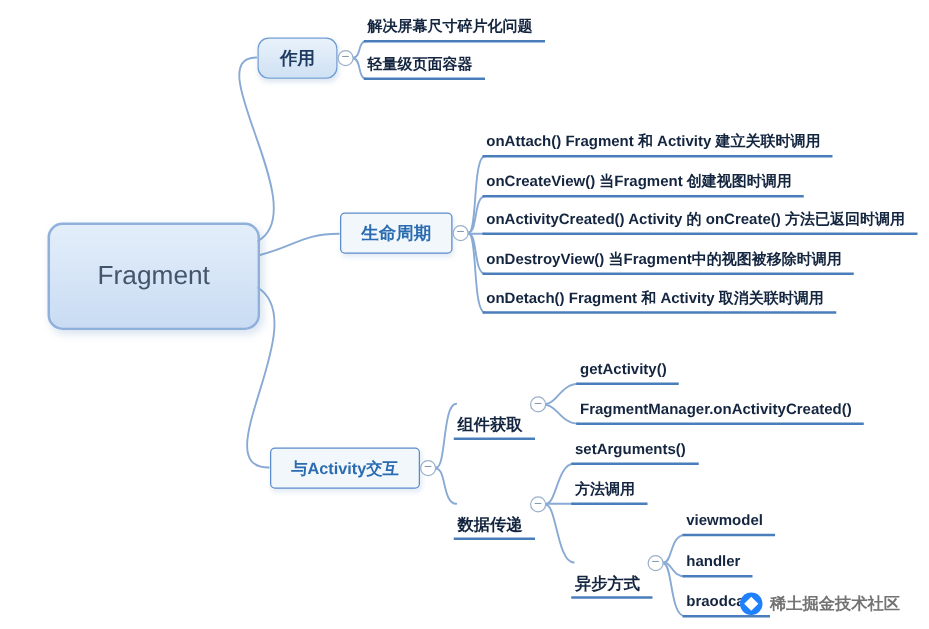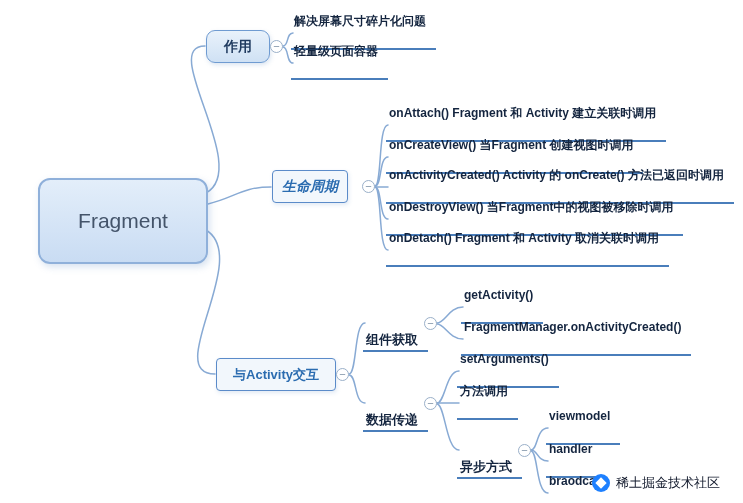--- a/index.html
+++ b/index.html
@@ -7,31 +7,31 @@
   .connectors{position:absolute;left:0;top:0;width:743px;height:503px;}
   .node{position:absolute;display:flex;align-items:center;justify-content:center;box-sizing:border-box;white-space:nowrap;cursor:default;}
   .root{left:38px;top:178px;width:170px;height:86px;border:2px solid #8fb0da;border-radius:12px;
         background:linear-gradient(180deg,#e3eefa 0%,#c9dcf3 100%);color:#44546a;font-size:21px;
         box-shadow:2px 3px 7px rgba(110,150,200,.28);}
   .pill{left:206px;top:30px;width:64px;height:33px;border:1.5px solid #6f9bd1;border-radius:9px;
         background:linear-gradient(180deg,#e9f2fb,#cfe1f4);color:#1f3a5f;font-size:14px;font-weight:bold;
         box-shadow:1px 2px 4px rgba(110,150,200,.25);}
   .box{border:1.5px solid #5b8bc9;border-radius:4px;background:#f2f7fc;color:#2b6cb0;
        font-size:14px;font-weight:bold;box-shadow:1px 2px 4px rgba(110,150,200,.2);}
-  .box.lifecycle{left:272px;top:170px;width:76px;height:33px;font-style:italic;}
+  .box.lifecycle{left:272px;top:170px;width:90px;height:33px;}
   .box.interaction{left:216px;top:358px;width:120px;height:33px;font-size:13px;}
   .leaf{position:absolute;font-size:12px;font-weight:bold;color:#14253f;line-height:14px;
-        padding:0 10px 20px 3px;border-bottom:2px solid #4a7ebb;white-space:nowrap;cursor:default;}
+        padding:0 10px 4px 3px;border-bottom:2px solid #4a7ebb;white-space:nowrap;cursor:default;}
   .leaf.mid{font-size:13px;line-height:15px;padding-bottom:3px;margin-top:28px;}
   .collapse{position:absolute;width:13px;height:13px;box-sizing:border-box;border:1px solid #9ab0c9;
         border-radius:50%;background:#fff;color:#7f93a8;font-size:11px;line-height:10px;text-align:center;cursor:pointer;}
   .watermark{position:absolute;left:592px;top:474px;display:flex;align-items:center;gap:6px;}
   .wm-logo{width:18px;height:18px;border-radius:50%;background:#1e80ff;position:relative;flex:0 0 auto;}
   .wm-logo::after{content:"";position:absolute;left:5px;top:5px;width:8px;height:8px;background:#fff;transform:rotate(45deg);}
-  .wm-text{font-size:13px;color:#0f172a;}
+  .wm-text{font-size:13px;color:#737373;font-weight:bold;}
 </style>
 </head>
 <body>
 
 <div class="canvas">
 
   <svg class="connectors" viewBox="0 0 743 503" xmlns="http://www.w3.org/2000/svg">
     <g stroke="#88aad4" stroke-width="1.5" fill="none" stroke-linecap="round">
       <path d="M206,193 C252,168 158,46 205,46"></path>
       <path d="M208,204 C236,197 242,187 271,187"></path>

